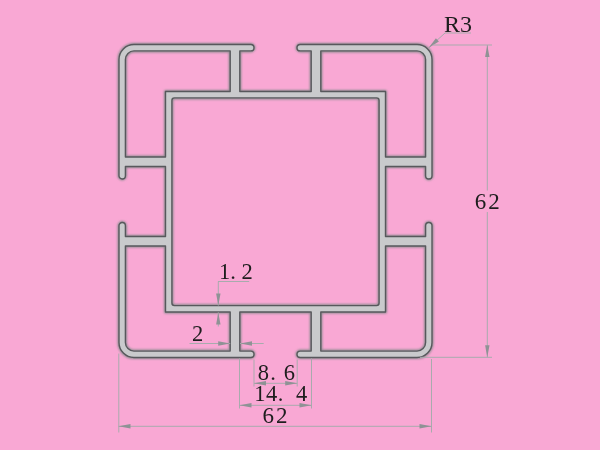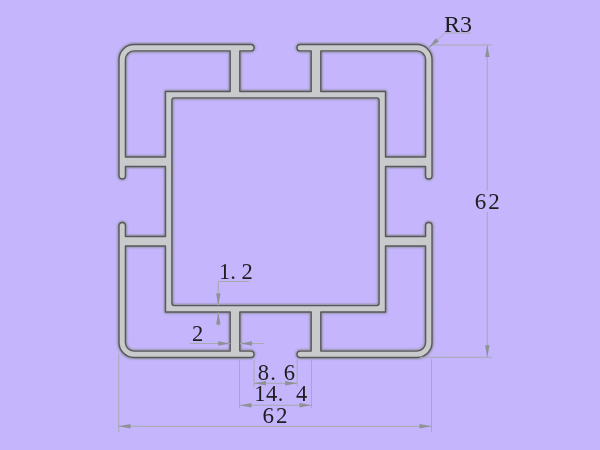--- a/index.html
+++ b/index.html
@@ -1,16 +1,16 @@
 <!DOCTYPE html>
 <html><head>
 <meta charset="utf-8">
 <style>
   html,body{margin:0;padding:0;background:#ffffff;}
-  .canvas{position:relative;width:600px;height:450px;background:#c4b5fd;overflow:hidden;}
+  .canvas{position:relative;width:600px;height:450px;background:#f9a8d4;overflow:hidden;}
   svg{display:block;}
   text{font-family:"Liberation Serif", serif;fill:#1e1e1e;}
 </style>
 </head>
 <body>
 <div class="canvas">
 <svg width="600" height="450" viewBox="0 0 600 450">
   <defs>
     <filter id="soft" x="-10%" y="-10%" width="120%" height="120%">
       <feGaussianBlur stdDeviation="0.9"></feGaussianBlur>

